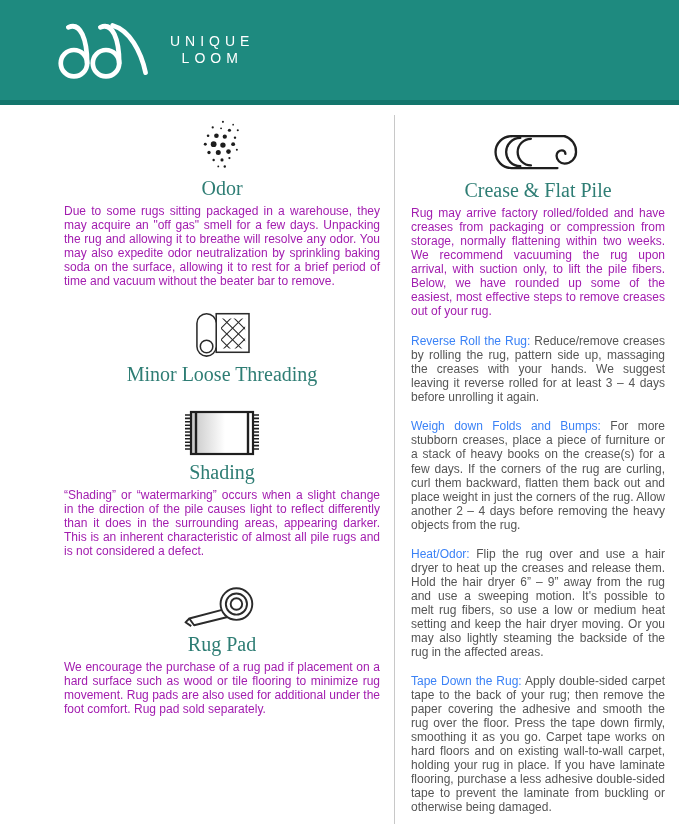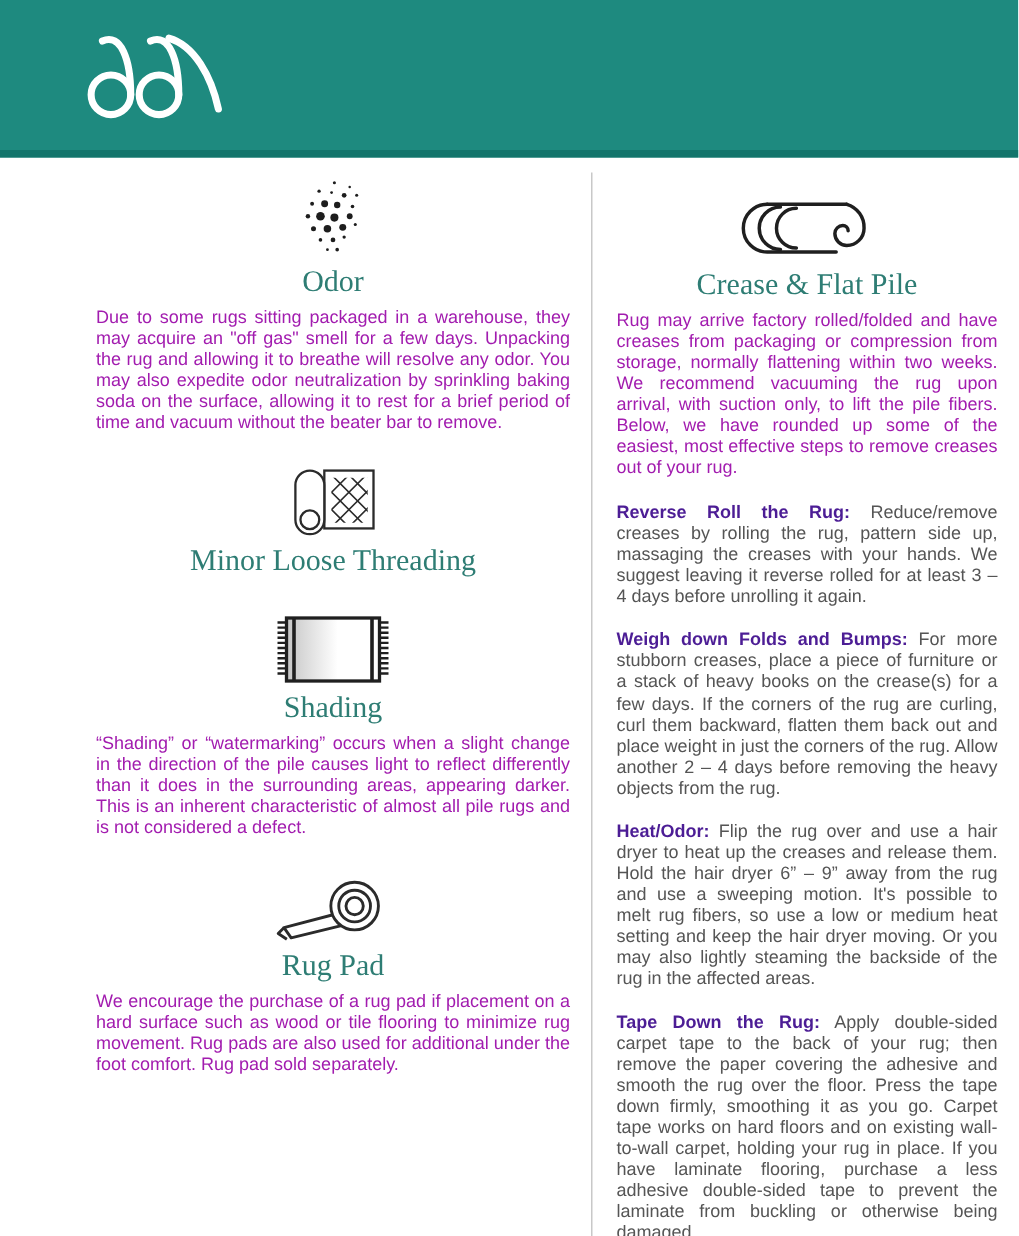--- a/index.html
+++ b/index.html
@@ -35,38 +35,42 @@
   .icon-box{height:56px;display:flex;align-items:flex-end;justify-content:center;margin-bottom:3px;}
   .icon-box svg{display:block;}
   .sec-heading{
     font-family:"Liberation Serif", serif;color:#2E7D74;
     font-size:20px;font-weight:500;margin:3px 0 4px 0;
   }
   .sec-body{
     text-align:justify;color:#a21caf;font-size:12px;line-height:1.17;
   }
   .tip{margin-top:15px;text-align:justify;color:#555555;font-size:12px;line-height:1.17;}
-  .tip-label{font-weight:bold;color:#4c1d95;}
+  .tip-label{font-weight:normal;color:#3b82f6;}
 </style>
 </head>
 <body>
 
 <div class="page">
 
   <div class="header">
     <div class="brand">
       <span>
         <svg width="104" height="66" viewBox="0 0 110 70" fill="none" stroke="#ffffff" stroke-width="5" stroke-linecap="round">
           <circle cx="21" cy="49" r="14"></circle>
           <circle cx="55" cy="49" r="14"></circle>
           <path d="M35,49 C35,24 28,5 15,11"></path>
           <path d="M69,49 C69,24 62,5 49,11"></path>
           <path d="M62,9 C80,14 92,36 97,59"></path>
         </svg>
       </span>
+      <div class="brand-text">
+        <div>UNIQUE</div>
+        <div>LOOM</div>
+      </div>
     </div>
   </div>
 
   <div class="main">
 
     <div class="col-left">
 
       <div class="section">
         <div class="icon-box">
           <svg width="52" height="56" viewBox="0 0 56 58" fill="#1d1d1d">

